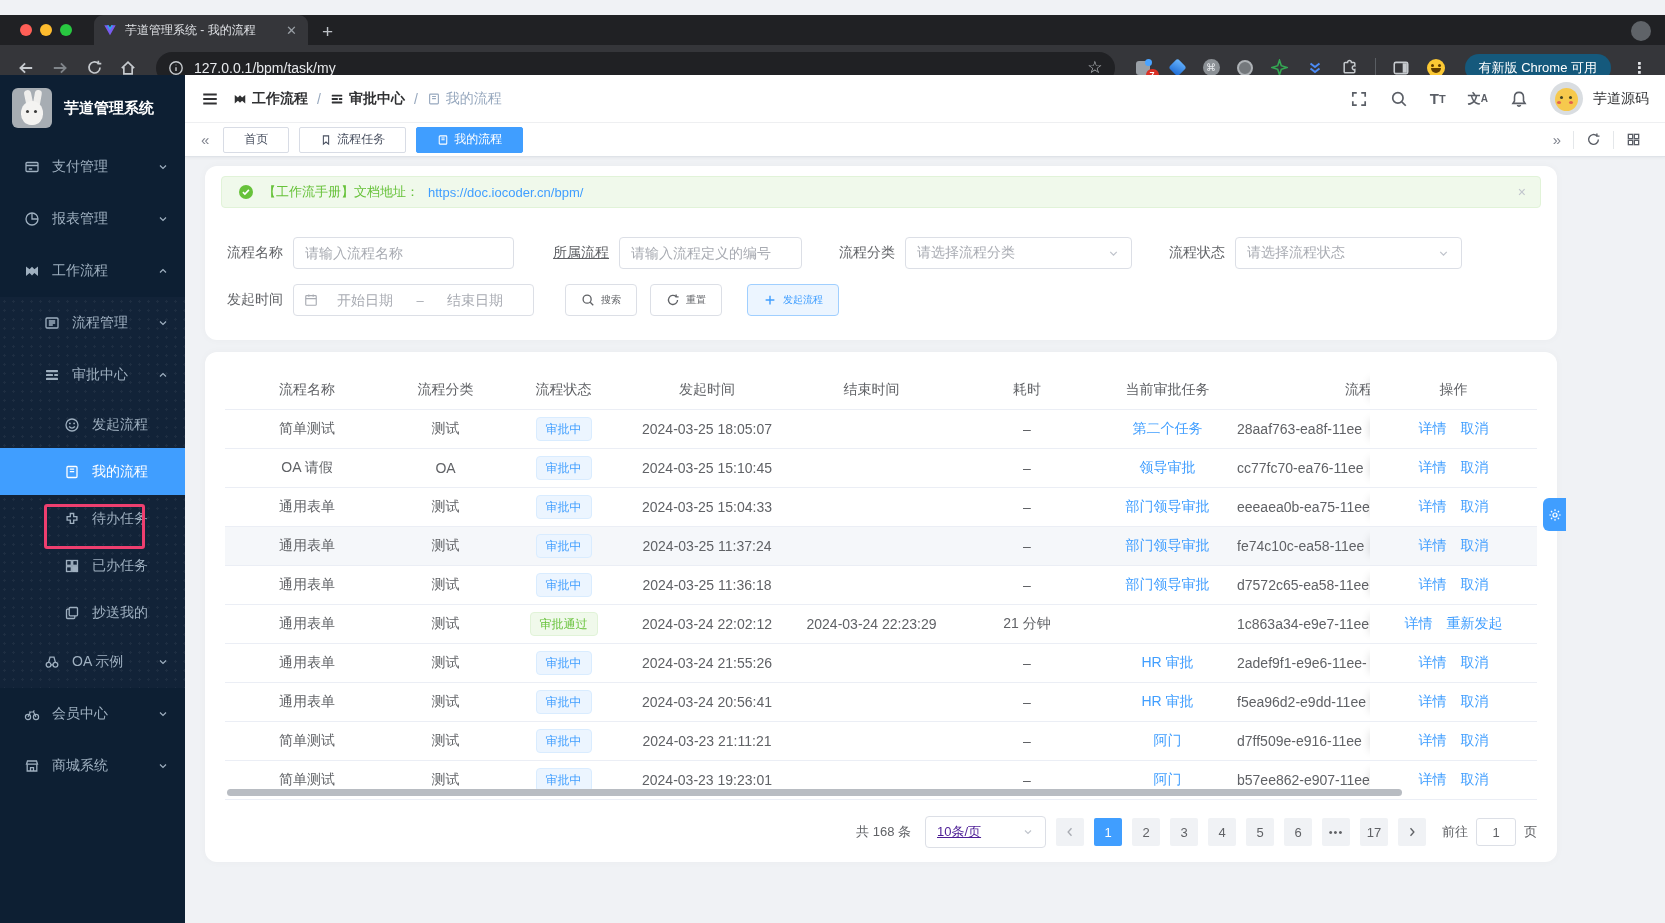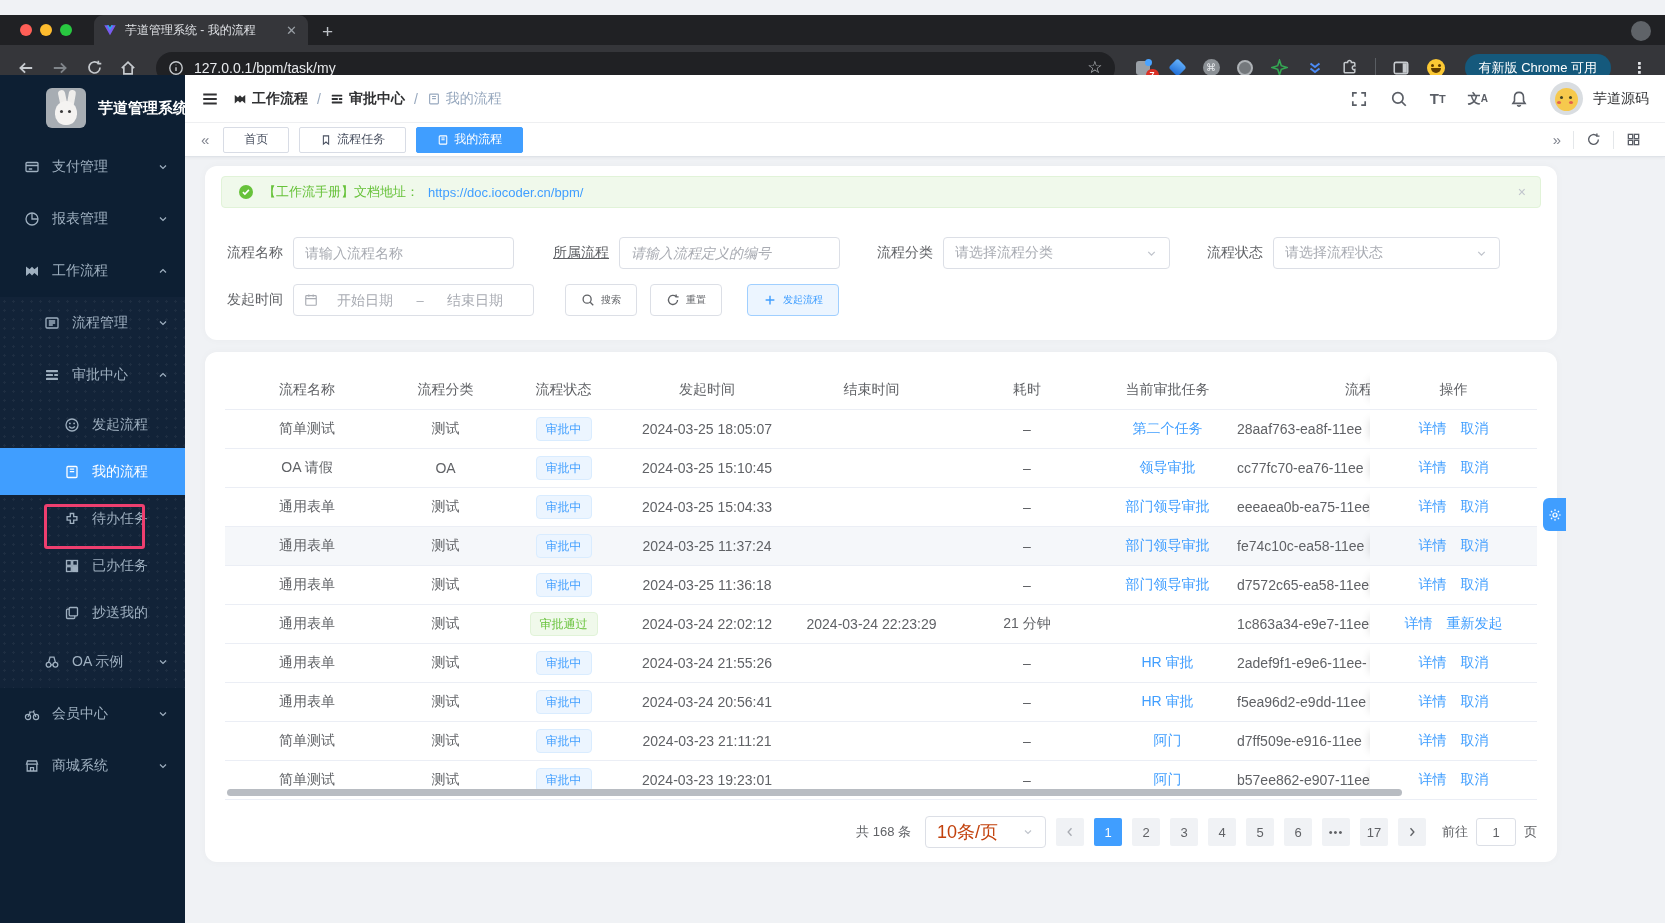--- a/index.html
+++ b/index.html
@@ -41,21 +41,21 @@
   .emoji-face{width:18px;height:18px;border-radius:50%;background:#fcc934;position:relative;}
   .emoji-face::before{content:"";position:absolute;left:4px;top:5px;width:3px;height:3px;border-radius:50%;background:#5f3c00;box-shadow:7px 0 0 #5f3c00;}
   .emoji-face::after{content:"";position:absolute;left:4px;top:9px;width:10px;height:5px;border-radius:0 0 10px 10px;background:#5f3c00;}
   .update-pill{height:28px;border-radius:14px;background:#15597c;color:#fff;font-size:13px;display:flex;align-items:center;
                padding:0 14px;white-space:nowrap;margin-left:4px;}
   .kebab{color:#e8eaed;font-size:15px;letter-spacing:0;margin:0 2px 0 6px;font-weight:bold;}
 
   
   .app{position:absolute;top:75px;left:0;right:0;bottom:0;display:flex;}
   .sidebar{width:185px;flex-shrink:0;background:#0d1f33;position:relative;overflow:hidden;}
-  .logo-row{height:66px;display:flex;align-items:center;gap:12px;padding-left:12px;cursor:pointer;margin-left:34px;}
+  .logo-row{height:66px;display:flex;align-items:center;gap:12px;padding-left:12px;cursor:pointer;}
   .rabbit{width:40px;height:40px;border-radius:6px;background:#a7adb3;position:relative;overflow:hidden;flex-shrink:0;}
   .rabbit .head{position:absolute;left:9px;top:13px;width:22px;height:24px;border-radius:50% 50% 45% 45%;background:#f4f3f1;}
   .rabbit .ear1,.rabbit .ear2{position:absolute;top:2px;width:7px;height:16px;border-radius:4px;background:#efeeec;}
   .rabbit .ear1{left:13px;transform:rotate(-12deg);}
   .rabbit .ear2{left:22px;transform:rotate(10deg);}
   .rabbit .eye{position:absolute;left:14px;top:22px;width:3px;height:3px;border-radius:50%;background:#3a3a3a;box-shadow:8px 0 0 #3a3a3a;}
   .logo-title{color:#fff;font-size:15px;font-weight:bold;white-space:nowrap;}
   .menu{display:flex;flex-direction:column;}
   .mi{display:flex;align-items:center;gap:12px;color:#9fb0c0;font-size:14px;cursor:pointer;position:relative;}
   .mi .chev{margin-left:auto;margin-right:16px;display:flex;}
@@ -146,21 +146,21 @@
   .trow.hl .td-ops{background:#f5f7fa;}
   .tlink{color:#409eff;font-size:14px;font-weight:500;}
   .sttag{display:inline-block;height:24px;line-height:22px;padding:0 9px;border-radius:4px;font-size:12px;border:1px solid transparent;}
   .st-blue{background:#ecf5ff;border-color:#d9ecff;color:#409eff;}
   .st-green{background:#f0f9eb;border-color:#e1f3d8;color:#67c23a;}
   .hscroll{position:absolute;left:22px;top:437px;width:1175px;height:7px;border-radius:4px;background:#b8bcc2;cursor:pointer;}
 
   .pagerow{margin-top:16px;display:flex;align-items:center;justify-content:flex-end;gap:10px;}
   .ptotal{font-size:13px;color:#606266;margin-right:4px;}
   .psel{width:121px;height:32px;}
-  .psel .ph{color:#c2410c;font-size:18px;}
+  .psel .ph{color:#4c1d95;font-size:13px;text-decoration:underline;}
   .pbtn{min-width:28px;height:28px;padding:0 4px;border:none;border-radius:2px;background:#f0f2f5;color:#606266;
         font-size:13px;display:flex;align-items:center;justify-content:center;cursor:pointer;font-family:inherit;}
   .pbtn.active{background:#409eff;color:#fff;}
   .pbtn.dis{color:#a8abb2;}
   .pages{display:flex;gap:10px;}
   .pmore{letter-spacing:1px;font-size:11px;}
   .goto{display:flex;align-items:center;gap:8px;font-size:13px;color:#606266;margin-left:6px;}
   .ginp{width:40px;height:28px;border:1px solid #dcdfe6;border-radius:3px;text-align:center;font-size:13px;color:#606266;
         outline:none;font-family:inherit;}
 
@@ -566,21 +566,21 @@
             <span class="alert-close">×</span>
           </div>
 
           <div class="frow frow1">
             <div class="fitem">
               <span class="flabel">流程名称</span>
               <input class="inp" style="width: 221px;" placeholder="请输入流程名称">
             </div>
             <div class="fitem" style="margin-left:31px;">
               <span class="flabel" style="width:64px;text-decoration:underline;">所属流程</span>
-              <input class="inp" style="width: 221px; font-style: italic;" placeholder="请输入流程定义的编号">
+              <input class="inp" style="width: 183px;" placeholder="请输入流程定义的编号">
             </div>
             <div class="fitem" style="margin-left:31px;">
               <span class="flabel">流程分类</span>
               <div class="sel" style="width:227px;">
                 <span class="ph">请选择流程分类</span>
                 <span class="cv">
                     <svg width="13" height="13" viewBox="0 0 16 16" fill="none" stroke="currentColor" stroke-width="1.6">
                       <path d="M4 6l4 4 4-4"></path>
                     </svg>
                   </span>

